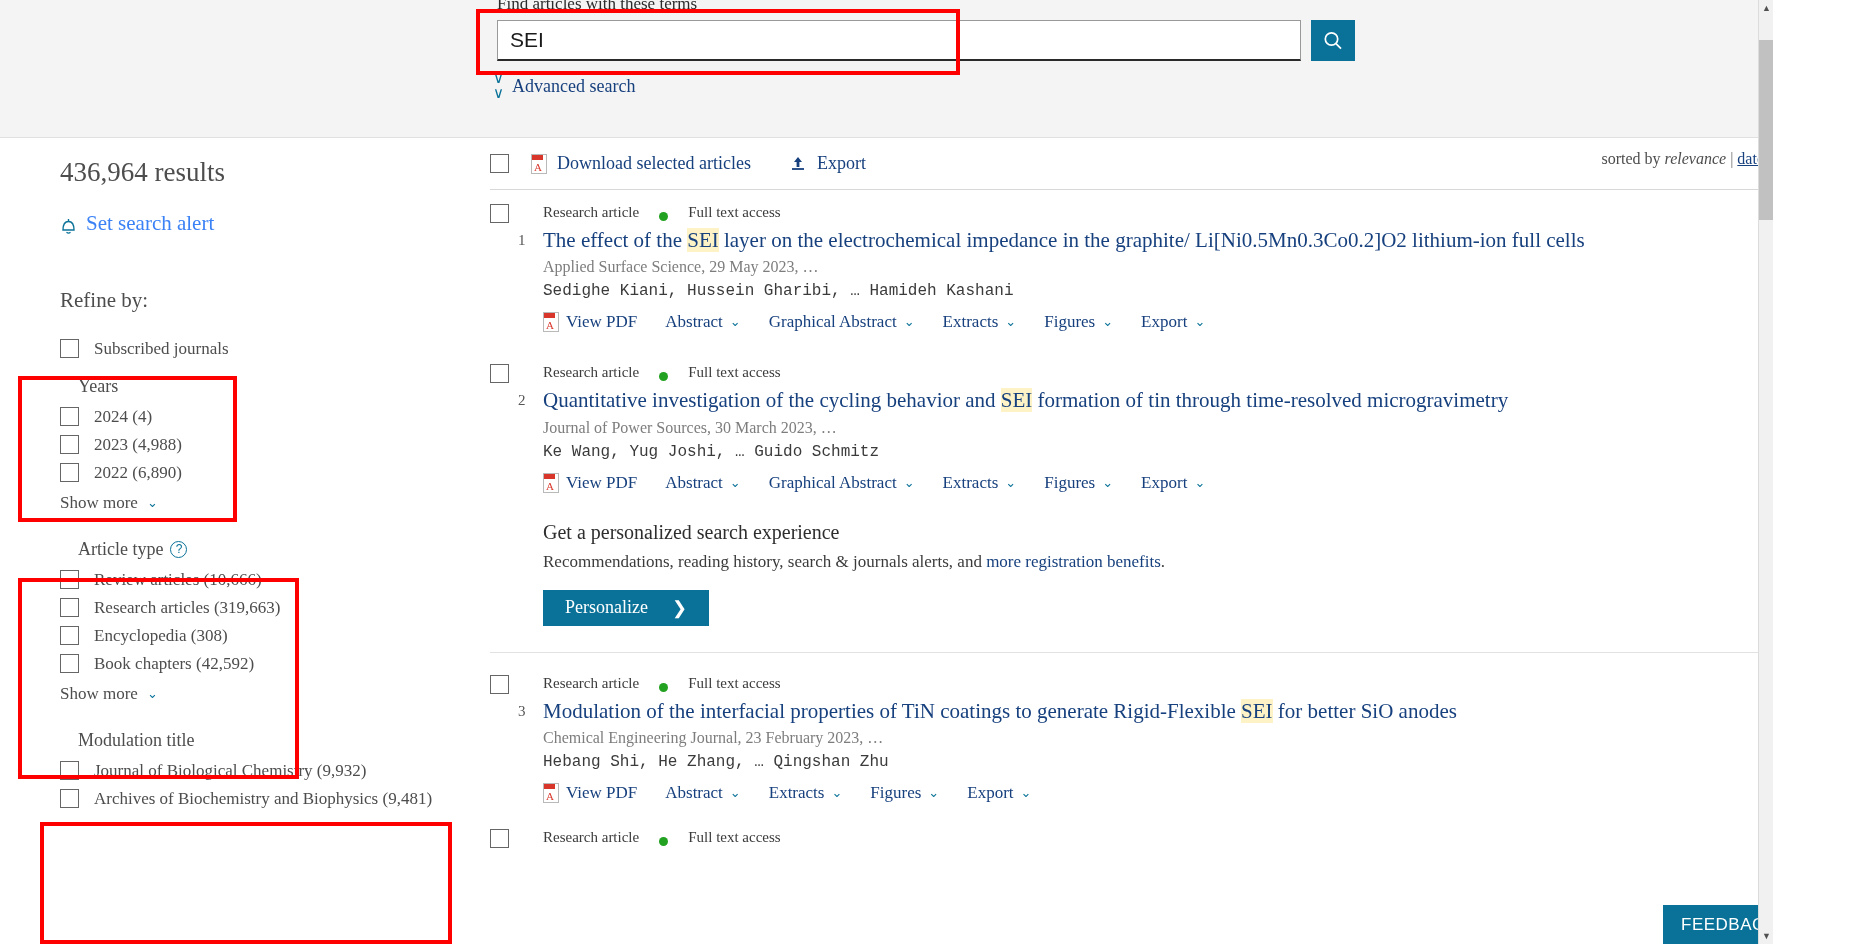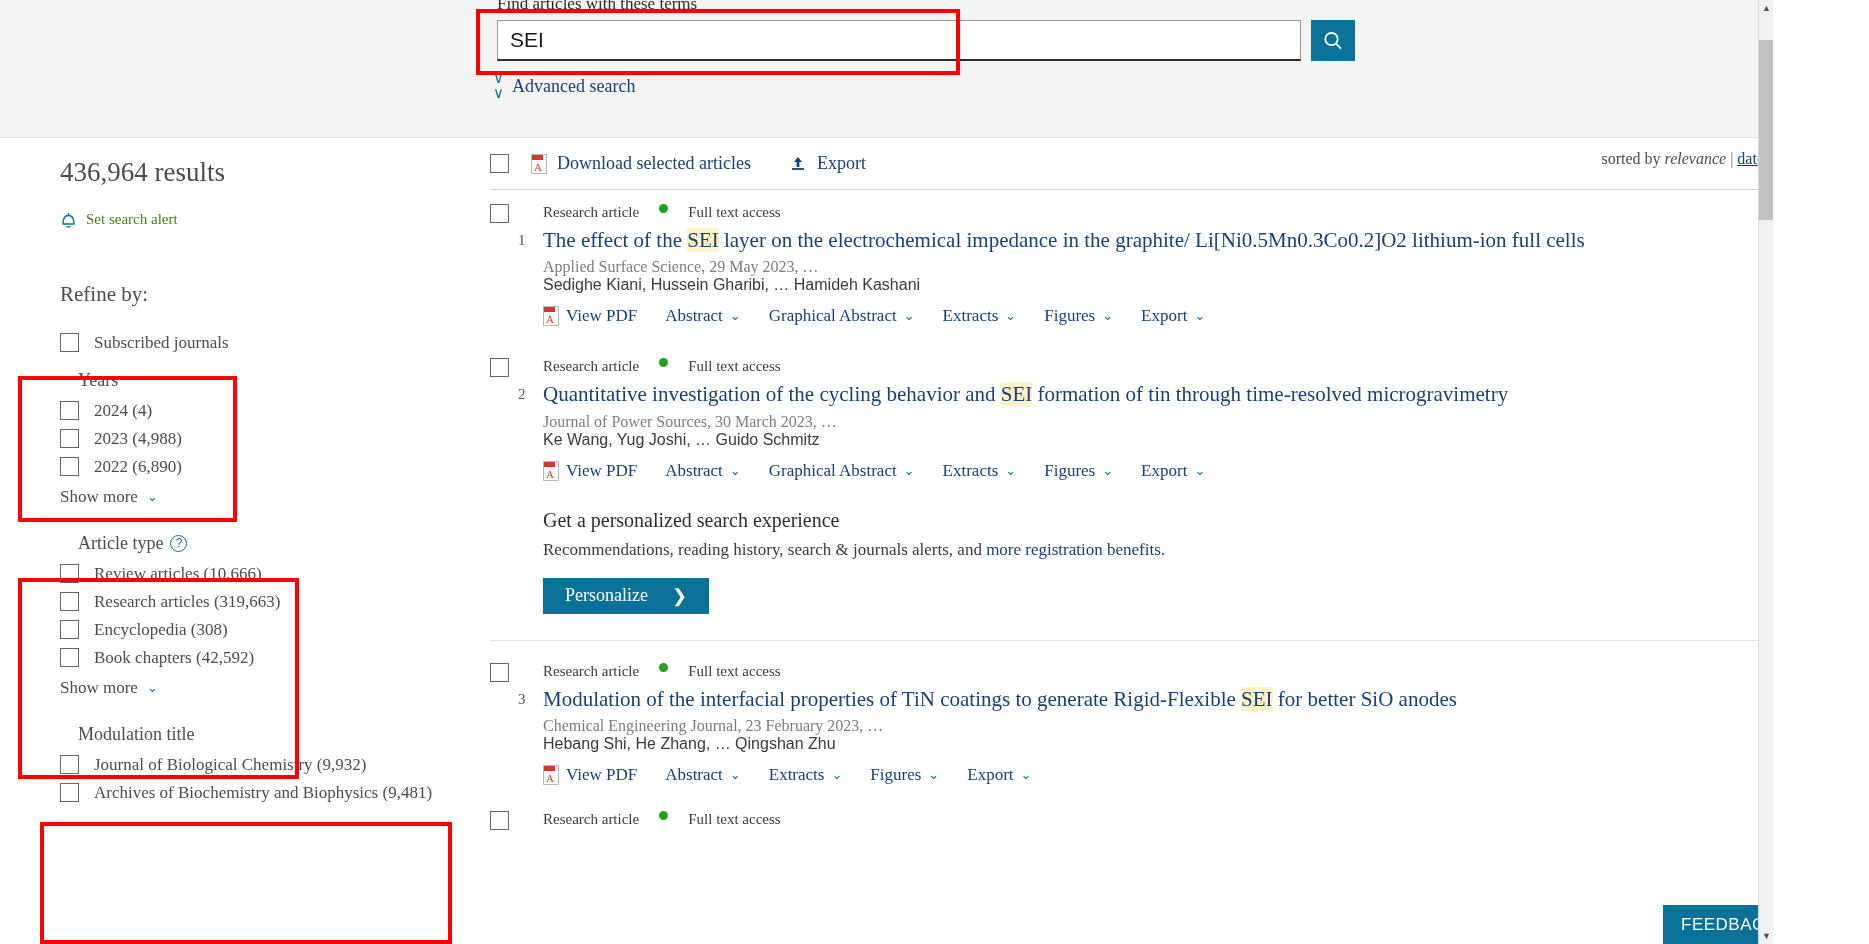--- a/index.html
+++ b/index.html
@@ -67,22 +67,22 @@
   .main { position: absolute; left: 0; top: 138px; width: 1854px; height: 806px; background:#fff; }
 
   
   .sidebar { position: absolute; left: 0; top: 0; width: 460px; height: 806px; padding: 20px 0 0 60px; }
   .results-count {
     font-size: 27px; color: #4d4d4d;
     font-family: "Liberation Serif", serif;
     margin: 0 0 0 0; line-height: 1.1;
   }
   .alert-row {
-    display: flex; align-items: flex-start; gap: 9px;
-    margin-top: 23px; color: #4d7c0f; font-size: 15px;
+    display: flex; align-items: flex-end; gap: 9px;
+    margin-top: 23px; color: #3b82f6; font-size: 21px;
     font-family: "Liberation Serif", serif; cursor: pointer;
   }
   .refine-title {
     margin-top: 52px; font-size: 21px; color: #4d4d4d;
     font-family: "Liberation Serif", serif;
   }
   .facet { margin-top: 13px; }
   .facet + .facet { margin-top: 26px; }
   .facet-title {
     font-size: 18px; color: #4d4d4d; margin-bottom: 6px;
@@ -133,34 +133,34 @@
     position: absolute; right: 0; top: 12px;
     font-size: 16px; color: #4d4d4d;
     font-family: "Liberation Serif", serif;
   }
   .sortby i { font-style: italic; }
   .sortby .lnk { color: #17407e; cursor: pointer; text-decoration: underline; }
   .sortby .sep { color: #777; margin: 0 4px; }
 
   .result { position: relative; padding: 14px 0 8px 0; border-bottom: 1px solid #e2e2e2; }
   .result:last-child { border-bottom: none; }
-  .res-head { display: flex; align-items: flex-start; gap: 20px; margin-left: 53px; }
+  .res-head { display: flex; align-items: flex-end; gap: 20px; margin-left: 53px; }
   .res-cb { position: absolute; left: 0; top: 14px; width: 19px; height: 19px; border: 1.5px solid #666; background: #fff; cursor: pointer; }
   .res-type { font-size: 15px; color: #3b3b3b; font-family: "Liberation Serif", serif; }
   .dot-green { width: 9px; height: 9px; border-radius: 50%; background: #23a121; display:inline-block; }
   .res-access { font-size: 15px; color: #3b3b3b; font-family: "Liberation Serif", serif; }
   .res-num { position: absolute; left: 28px; top: 42px; font-size: 15px; color: #555; font-family:"Liberation Serif",serif; }
   .res-title {
     margin-left: 53px; margin-top: 6px;
     font-size: 21px; color: #17407e; line-height: 1.25;
     font-family: "Liberation Serif", serif; cursor: pointer;
   }
   .hl { background: #fdf3c6; }
   .res-meta { margin-left: 53px; margin-top: 5px; font-size: 16px; color: #7d7d7d; font-family: "Liberation Serif", serif; }
-  .res-authors { margin-left: 53px; font-size: 16px; color: #3b3b3b; font-family: Liberation Sans, sans-serif; }
+  .res-authors { margin-left: 53px; margin-top: 6px; font-size: 16px; color: #3b3b3b; font-family: Liberation Mono, monospace; }
   .res-actions { margin-left: 53px; margin-top: 12px; display: flex; align-items: center; gap: 28px; flex-wrap: nowrap; }
   .act {
     display: flex; align-items: center; gap: 7px;
     color: #17407e; font-size: 17px;
     font-family: "Liberation Serif", serif; cursor: pointer;
   }
 
   
   .pdf-ico { width: 16px; height: 20px; position: relative; display:inline-block; }
   .pdf-ico .sheet { position:absolute; inset:0; background:#fff; border:1px solid #b9b9b9; }

